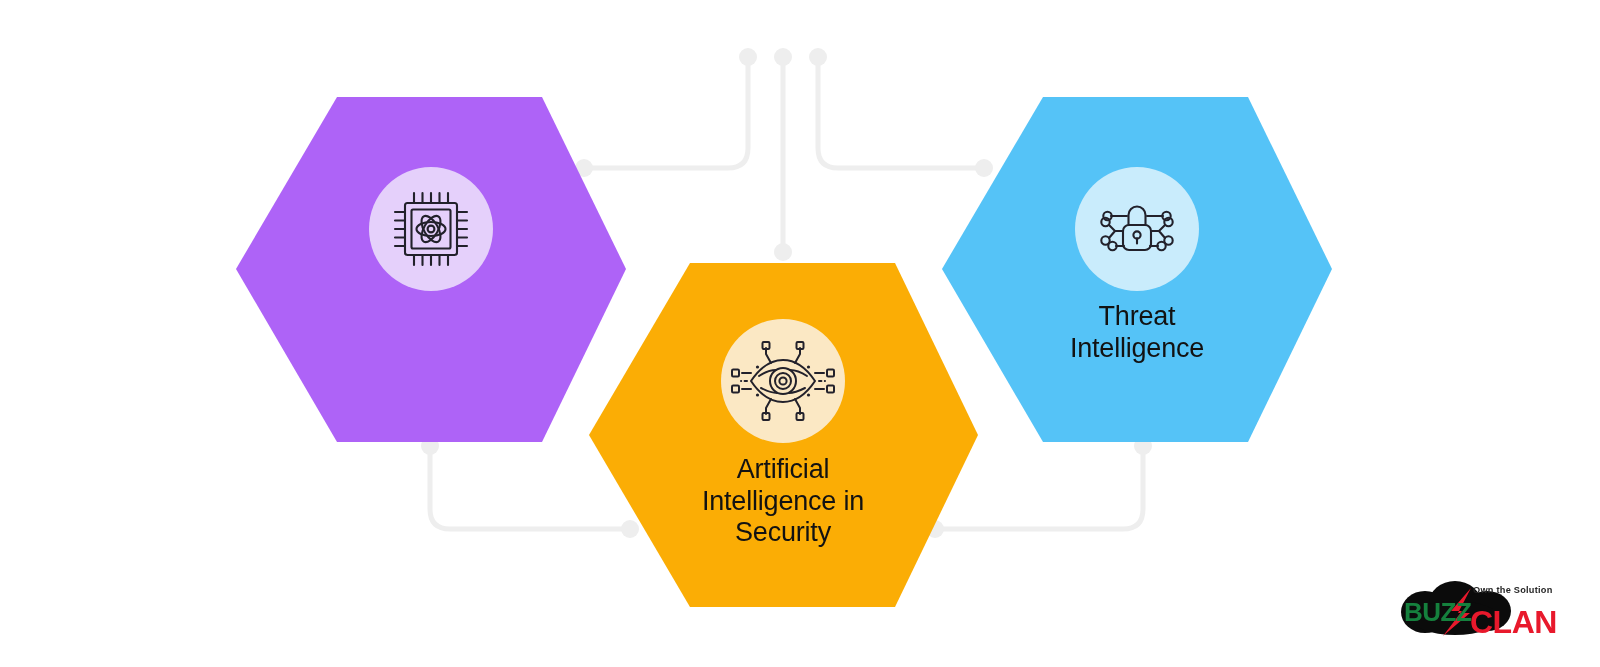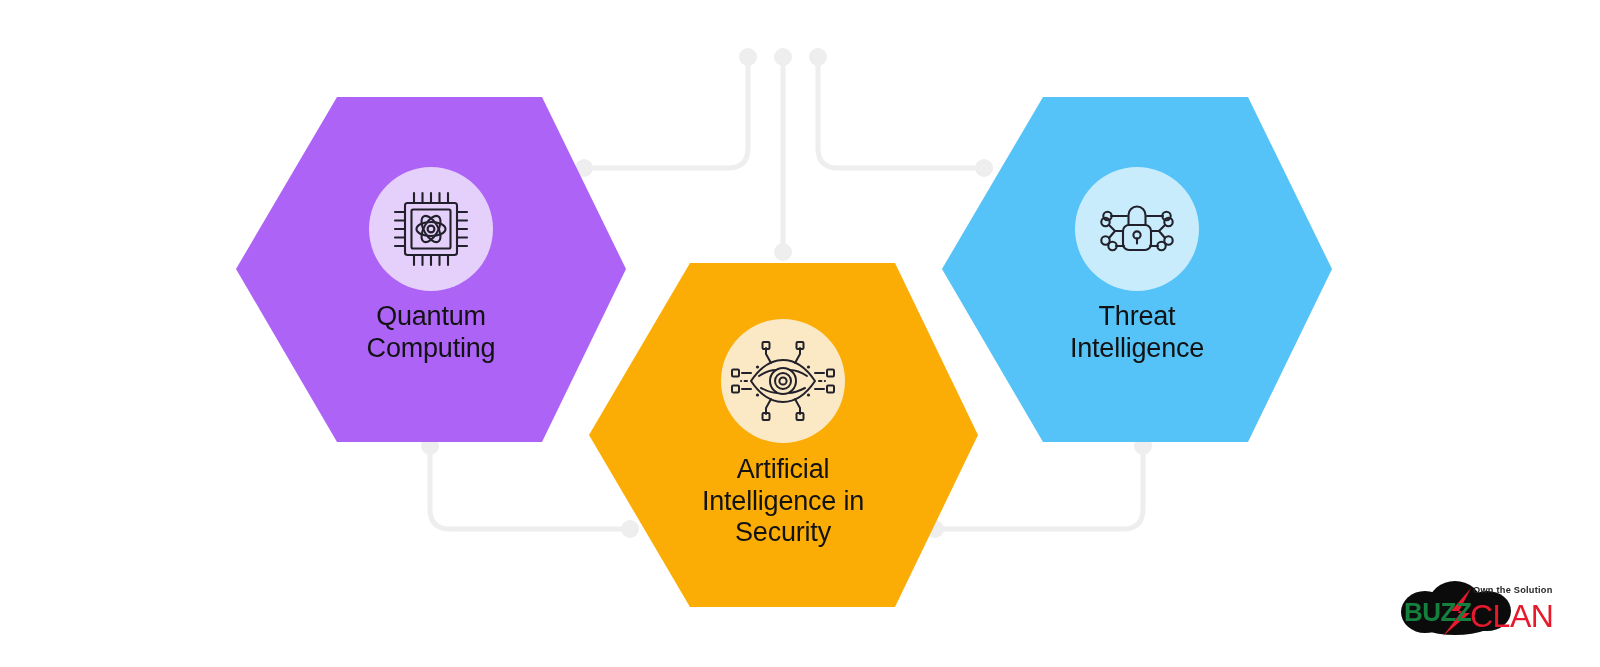--- a/index.html
+++ b/index.html
@@ -49,24 +49,24 @@
     font-family: Liberation Sans, sans-serif;
     font-size: 9.2px;
     font-weight: bold;
     letter-spacing: 0.25px;
     color: #262626;
     white-space: nowrap;
   }
   .logo-clan {
     position: absolute;
     left: 74px;
-    top: 14px;
+    top: 20px;
     font-family: "Liberation Sans", sans-serif;
     font-size: 32px;
-    font-weight: normal;
+    font-weight: bold;
     letter-spacing: -0.5px;
     color: #e8192c;
     line-height: 34px;
   }
   .logo-buzz {
     position: absolute;
     left: 8px;
     top: 13px;
     font-family: "Liberation Sans", sans-serif;
     font-size: 26px;
@@ -219,22 +219,20 @@
         <ellipse cx="1425" cy="612" rx="24" ry="21"></ellipse>
         <ellipse cx="1455" cy="603" rx="26" ry="22"></ellipse>
         <ellipse cx="1487" cy="611" rx="24" ry="20"></ellipse>
         <ellipse cx="1455" cy="618" rx="44" ry="17"></ellipse>
       </g>
 
       <polygon fill="#e8192c" points="1471,588 1451,611 1462,611 1443,636 1470,613 1458,613"></polygon>
     </g>
   </svg>
 
-  <div class="hex-label" style="left:281px; top:301px; width:300px;">Quantum
-Computing</div>
 
   <div class="hex-label" style="left:633px; top:454px; width:300px;">Artificial
 Intelligence in
 Security</div>
 
   <div class="hex-label" style="left:987px; top:301px; width:300px;">Threat
 Intelligence</div>
 
   <div class="logo-wrap">
     <div class="logo-tag">Own the Solution</div>

